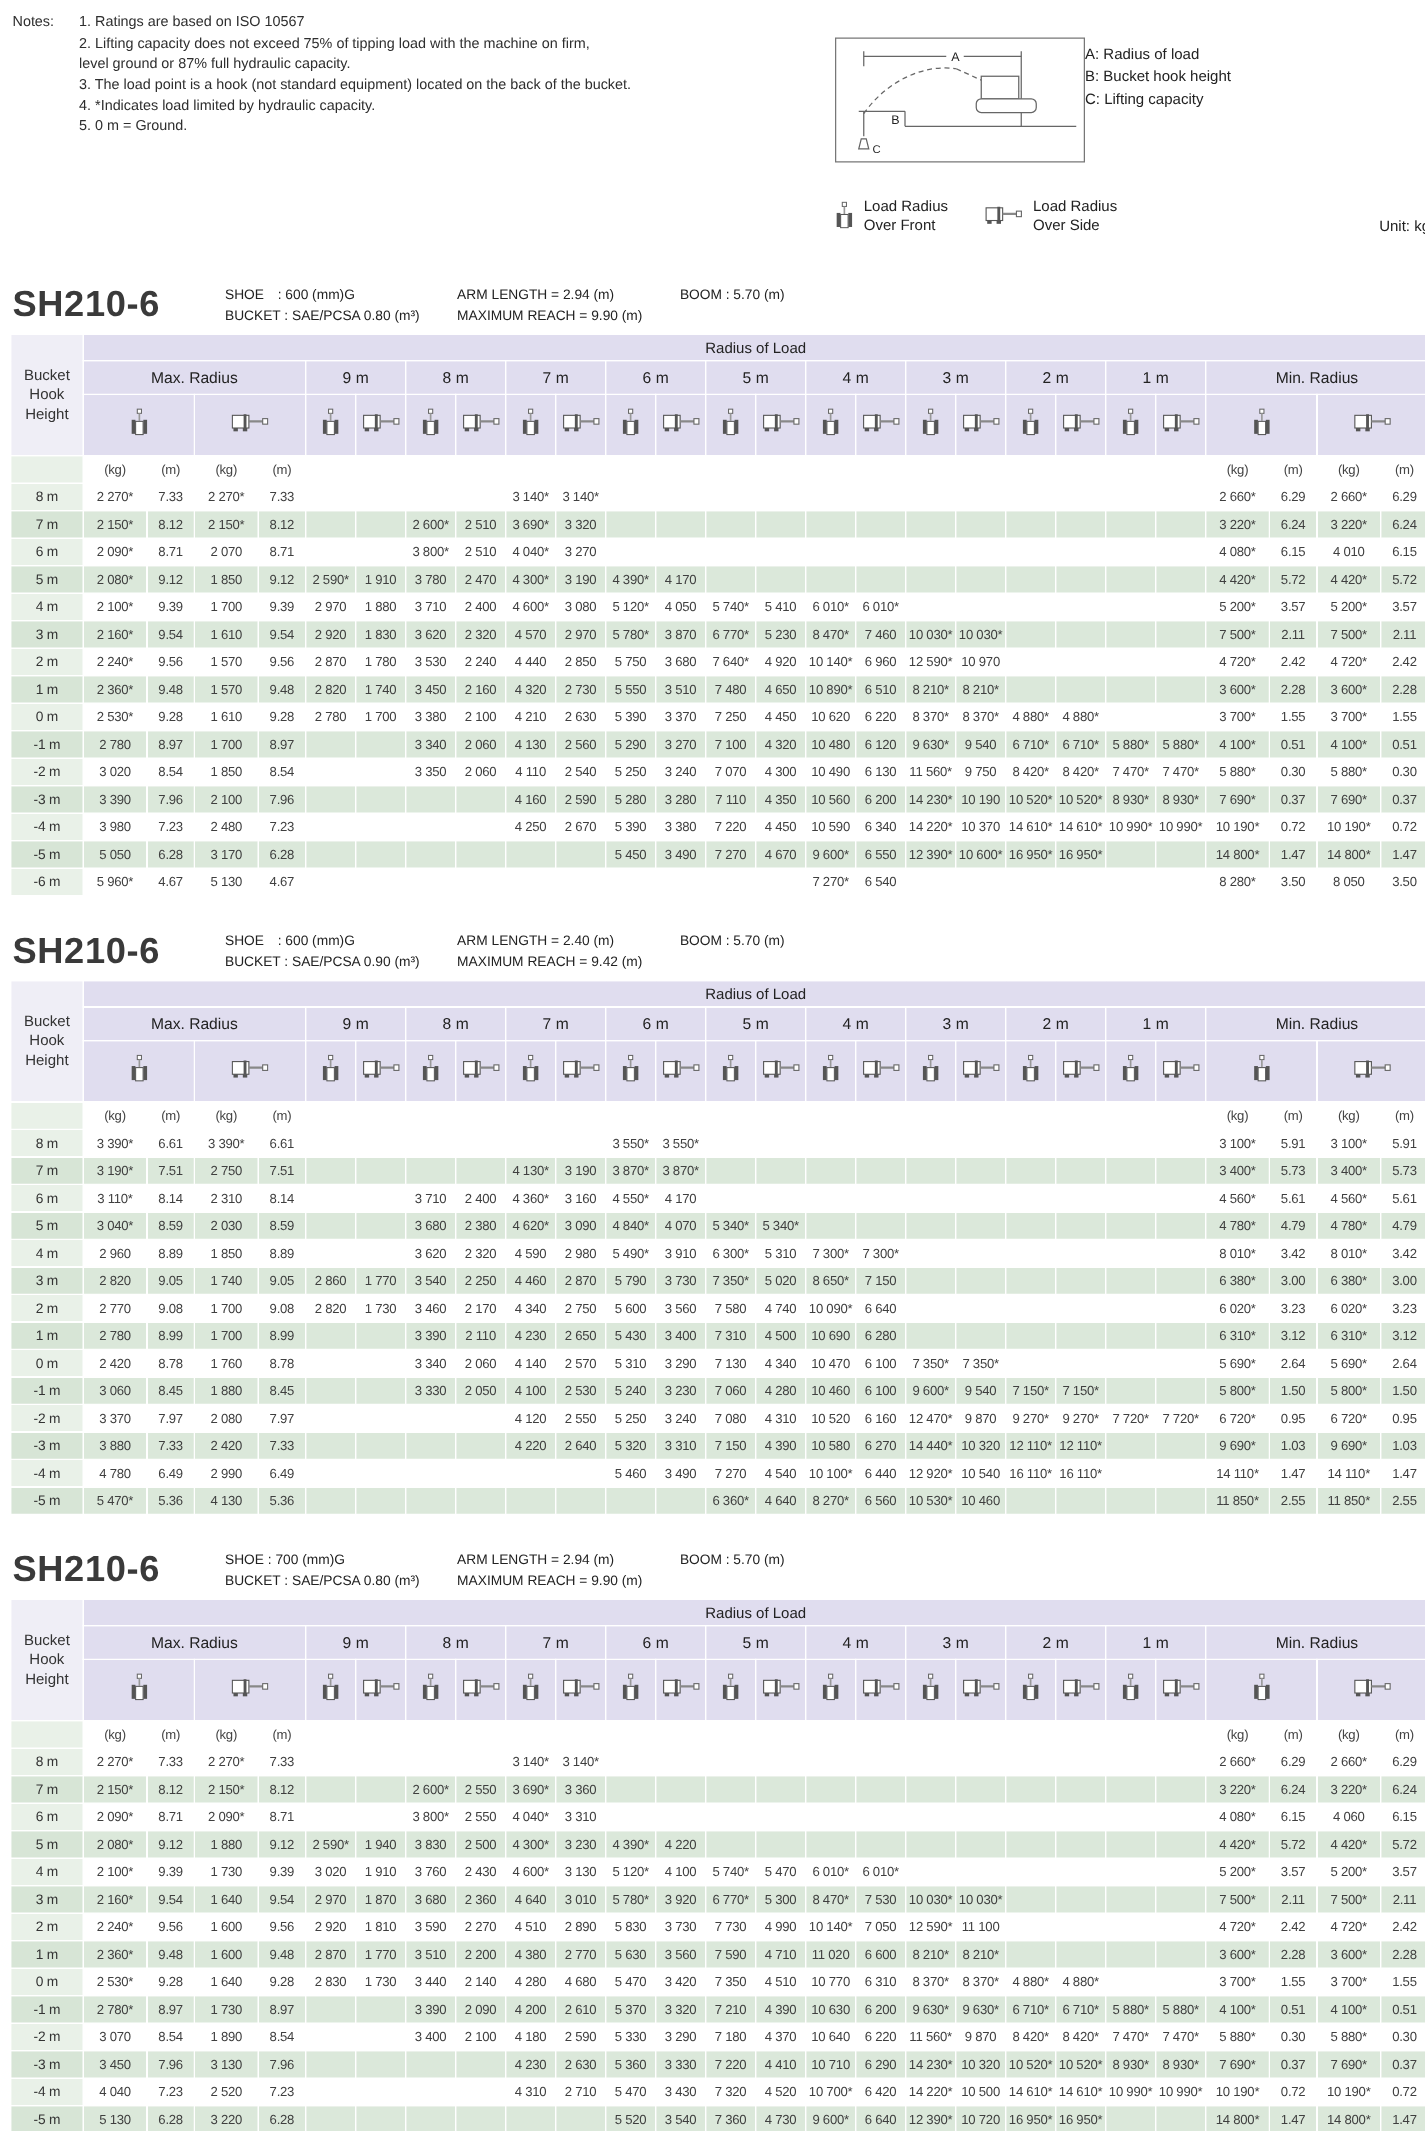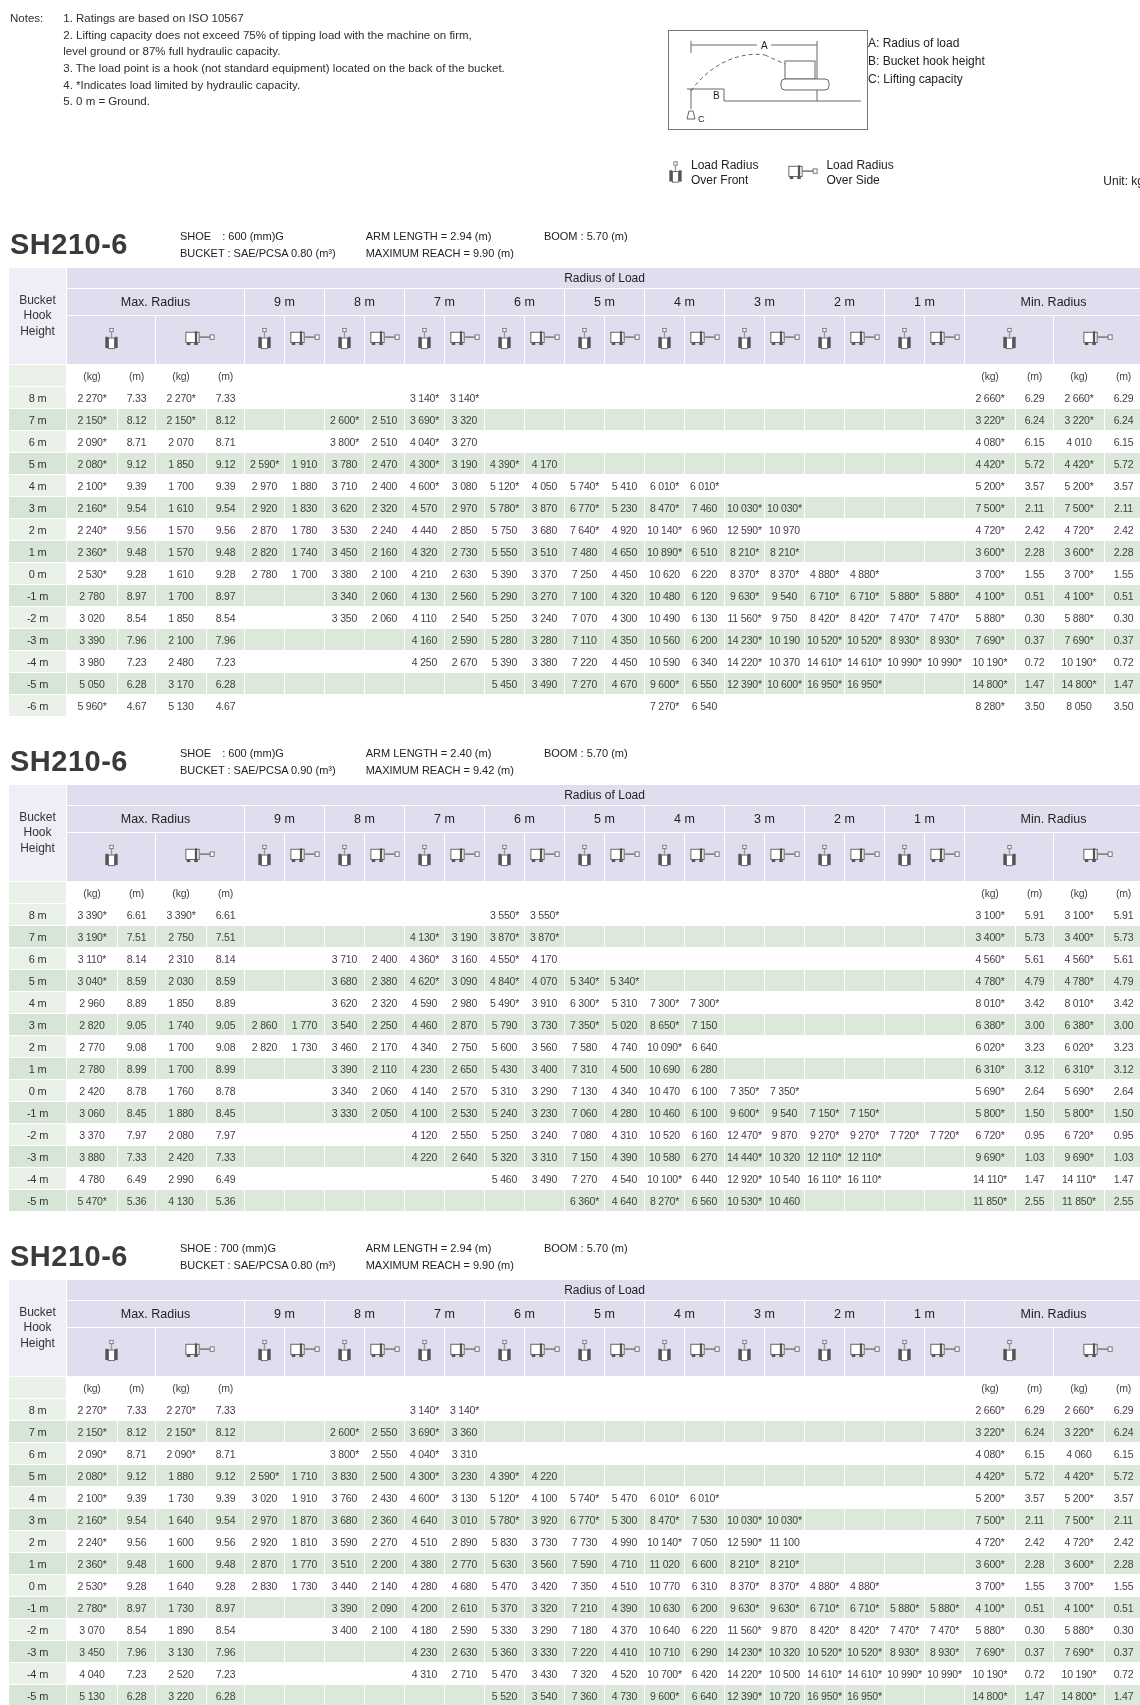--- a/index.html
+++ b/index.html
@@ -1842,21 +1842,21 @@
               <td>4 060</td>
               <td>6.15</td>
             </tr>
             <tr class="r-g">
               <td class="rowlab">5 m</td>
               <td>2 080*</td>
               <td>9.12</td>
               <td>1 880</td>
               <td>9.12</td>
               <td>2 590*</td>
-              <td>1 710</td>
+              <td>1 940</td>
               <td>3 830</td>
               <td>2 500</td>
               <td>4 300*</td>
               <td>3 230</td>
               <td>4 390*</td>
               <td>4 220</td>
               <td></td>
               <td></td>
               <td></td>
               <td></td>

